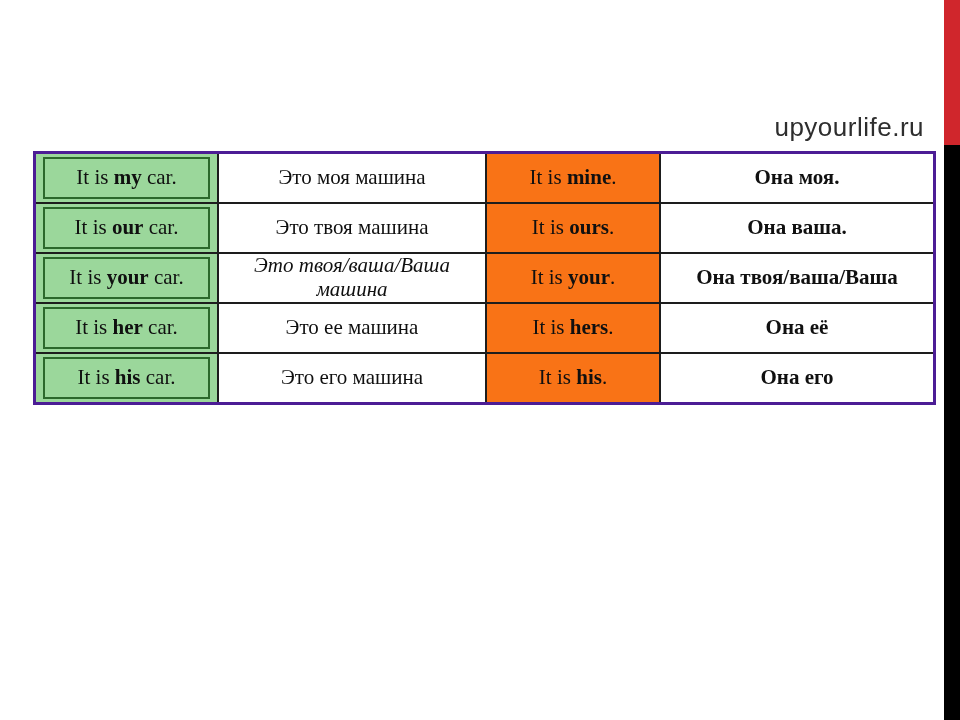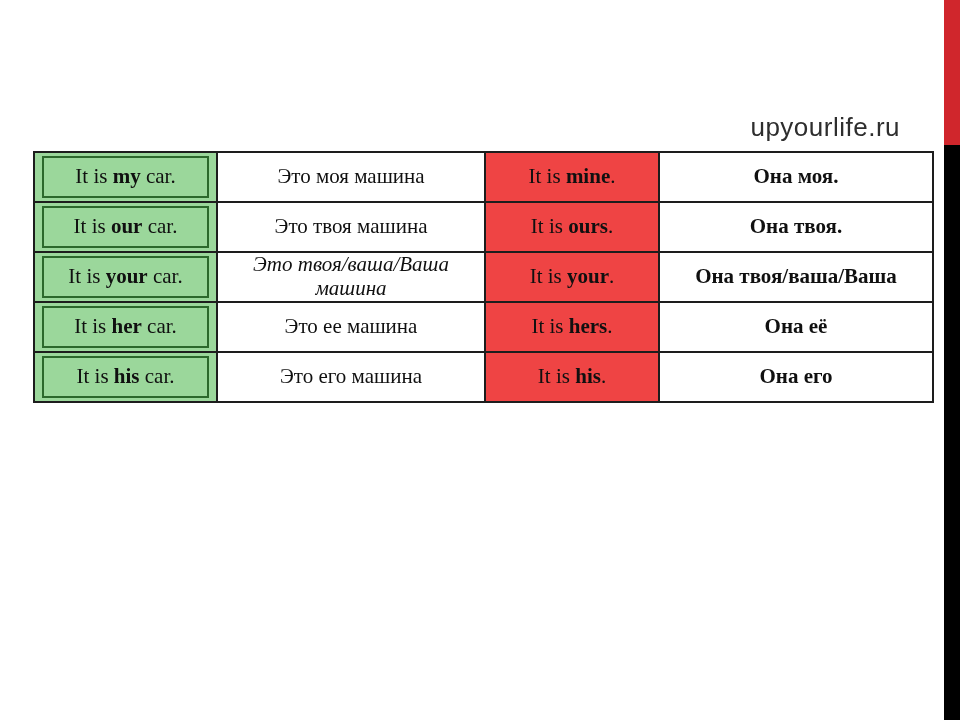--- a/index.html
+++ b/index.html
@@ -12,21 +12,21 @@
     position: relative;
     width: 960px;
     height: 720px;
     background: #ffffff;
     overflow: hidden;
   }
   
   .watermark {
     position: absolute;
     top: 114px;
-    right: 60px;
+    right: 36px;
     font-family: "Liberation Sans", "DejaVu Sans", sans-serif;
     font-weight: 300;
     font-size: 26px;
     letter-spacing: 0.5px;
     color: #2e2e2e;
     line-height: 1;
   }
   
   .accent-red {
     position: absolute;
@@ -44,21 +44,21 @@
     height: 575px;
     background: #000000;
   }
   
   table.pronoun-table {
     position: absolute;
     left: 33px;
     top: 151px;
     border-collapse: collapse;
     table-layout: fixed;
-    border: 1px solid #4c1d95;
+    border: 3px solid #4c1d95;
   }
   table.pronoun-table td {
     border: 2px solid #1d1d1d;
     height: 48px;
     text-align: center;
     vertical-align: middle;
     font-size: 21px;
     color: #101010;
     line-height: 1.12;
     padding: 0 4px;
@@ -72,21 +72,21 @@
   }
   td.c-green .inner-green {
     margin: 3px;
     height: 38px;
     border: 2px solid #2c682c;
     display: flex;
     align-items: center;
     justify-content: center;
   }
   td.c-yellow {
-    background: #ef4444;
+    background: #f97316;
     margin-left: 12px;
   }
   .b { font-weight: 700; }
   
   tr:nth-child(3) td.col-ru-statement .wrap-narrow {
     display: inline-block;
     max-width: 212px;
     font-style: italic;
   }
 </style>
@@ -121,21 +121,21 @@
           <div class="inner-green">
               <span>
             <span>It is </span><span class="b">our</span><span> car.</span>
           </span>
             </div>
         </td>
         <td class="col-ru-statement"><span class="wrap-narrow">Это твоя машина</span></td>
         <td class="col-en-pronoun c-yellow"><span>
           <span>It is </span><span class="b">ours</span><span>.</span>
         </span></td>
-        <td class="col-ru-pronoun"><span>Она твоя.</span></td>
+        <td class="col-ru-pronoun"><span>Она ваша.</span></td>
       </tr>
 
       <tr>
         <td class="col-en-statement c-green">
           <div class="inner-green">
               <span>
             <span>It is </span><span class="b">your</span><span> car.</span>
           </span>
             </div>
         </td>

